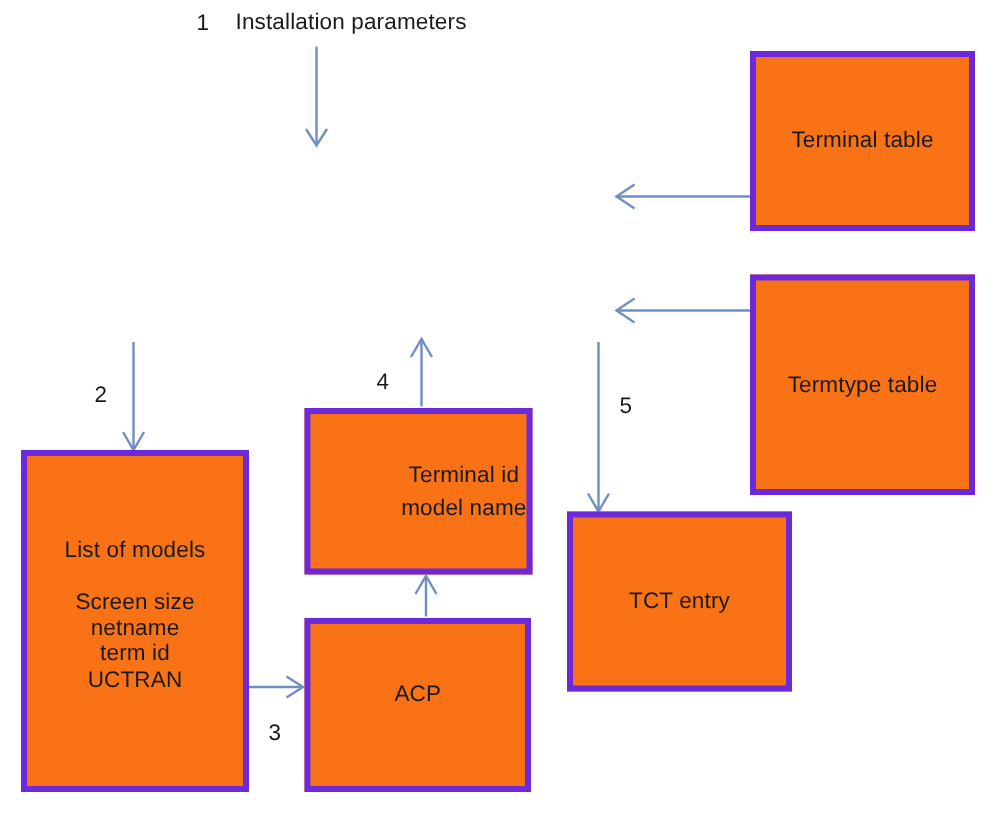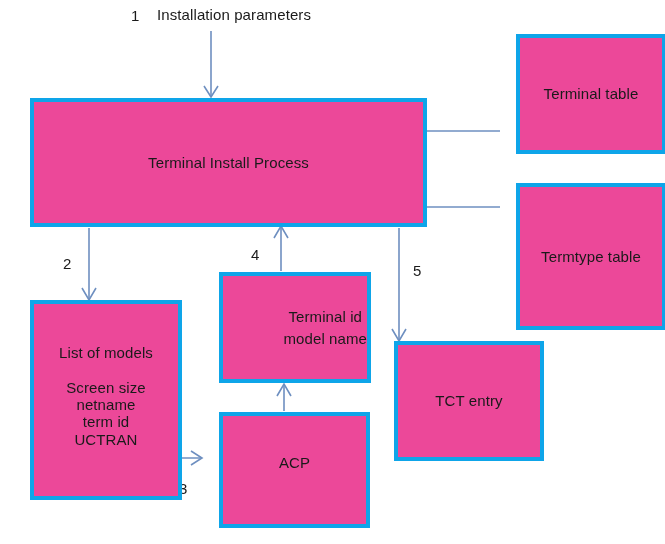--- a/index.html
+++ b/index.html
@@ -13,27 +13,26 @@
   #canvas {
     position: relative;
     width: 665px;
     height: 544px;
     background: #ffffff;
     overflow: hidden;
   }
   .node {
     position: absolute;
     box-sizing: border-box;
-    border: 4px solid #0ea5e9;
-    background: #ec4899;
+    border: 4px solid #6d28d9;
+    background: #f97316;
     display: flex;
     align-items: center;
     justify-content: center;
     text-align: center;
-    margin-left: 16px;
   }
   .node-label {
     color: #1a1a1a;
     font-size: 15px;
     line-height: 1.15;
     white-space: pre-line;
     letter-spacing: 0.1px;
   }
   .free-text {
     position: absolute;
@@ -120,33 +119,30 @@
   <div class="num-label" style="left:131px; top:7px;">1</div>
 
   <div class="num-label" style="left:63px; top:255px;">2</div>
 
   <div class="num-label" style="left:179px; top:480px;">3</div>
 
   <div class="num-label" style="left:251px; top:246px;">4</div>
 
   <div class="num-label" style="left:413px; top:262px;">5</div>
 
-  <div class="node" style="left:14px; top:98px; width:397px; height:129px;">
-    <div class="node-label">Terminal Install Process</div>
-  </div>
 
   <div class="node" style="left:500px; top:34px; width:150px; height:120px;">
     <div class="node-label">Terminal table</div>
   </div>
 
   <div class="node" style="left:500px; top:183px; width:150px; height:147px;">
     <div class="node-label">Termtype table</div>
   </div>
 
-  <div class="node" style="left:14px; top:300px; width:152px; height:200px;">
+  <div class="node" style="left:14px; top:300px; width:152px; height:228px;">
     <div class="node-label" style="margin-top:-8px;">List of models
 
 Screen size
 netname
 term id
 UCTRAN</div>
   </div>
 
   <div class="node" style="left:203px; top:272px; width:152px; height:111px;justify-content:flex-end;">
     <div class="node-label" style="line-height:1.45;">Terminal id

